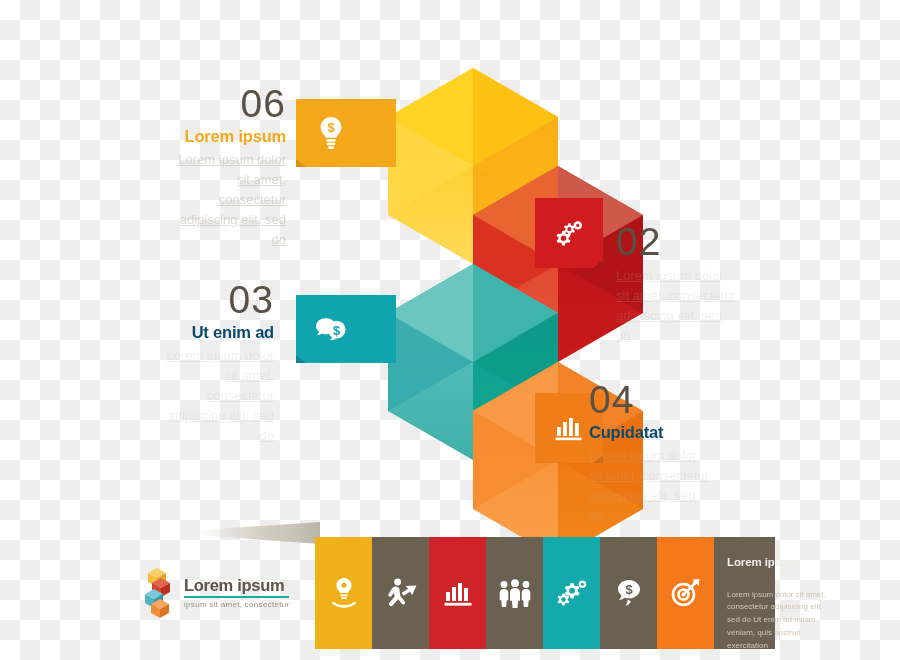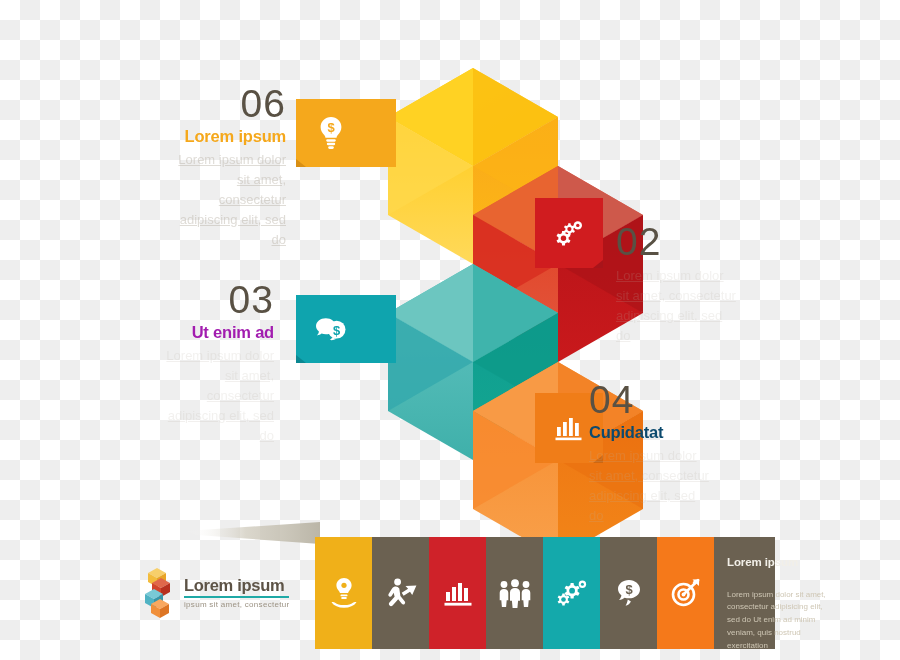--- a/index.html
+++ b/index.html
@@ -247,21 +247,21 @@
     <div class="body" style="margin-left:auto;width:118px;">Lorem ipsum dolor sit amet, consectetur adipiscing elit, sed do</div>
   </div>
 
   <div class="txt right" style="left:616px;top:186px;width:230px;margin-top:36px;">
     <div class="num">02</div>
     <div class="body" style="width:120px;opacity:.18;">Lorem ipsum dolor sit amet, consectetur adipiscing elit, sed do</div>
   </div>
 
   <div class="txt left" style="left:48px;top:280px;width:226px;">
     <div class="num">03</div>
-    <div class="ttl" style="color:#a21caf;">Ut enim ad</div>
+    <div class="ttl" style="color:#0c4a6e;">Ut enim ad</div>
     <div class="body" style="margin-left:auto;width:118px;opacity:.18;">Lorem ipsum dolor sit amet, consectetur adipiscing elit, sed do</div>
   </div>
 
   <div class="txt right" style="left:589px;top:380px;width:230px;">
     <div class="num">04</div>
     <div class="ttl" style="color:#0c4a6e;">Cupidatat</div>
     <div class="body" style="width:120px;opacity:.18;">Lorem ipsum dolor sit amet, consectetur adipiscing elit, sed do</div>
   </div>
 
   <div id="swoosh" style="left:185px;top:522px;width:135px;height:22px;">

